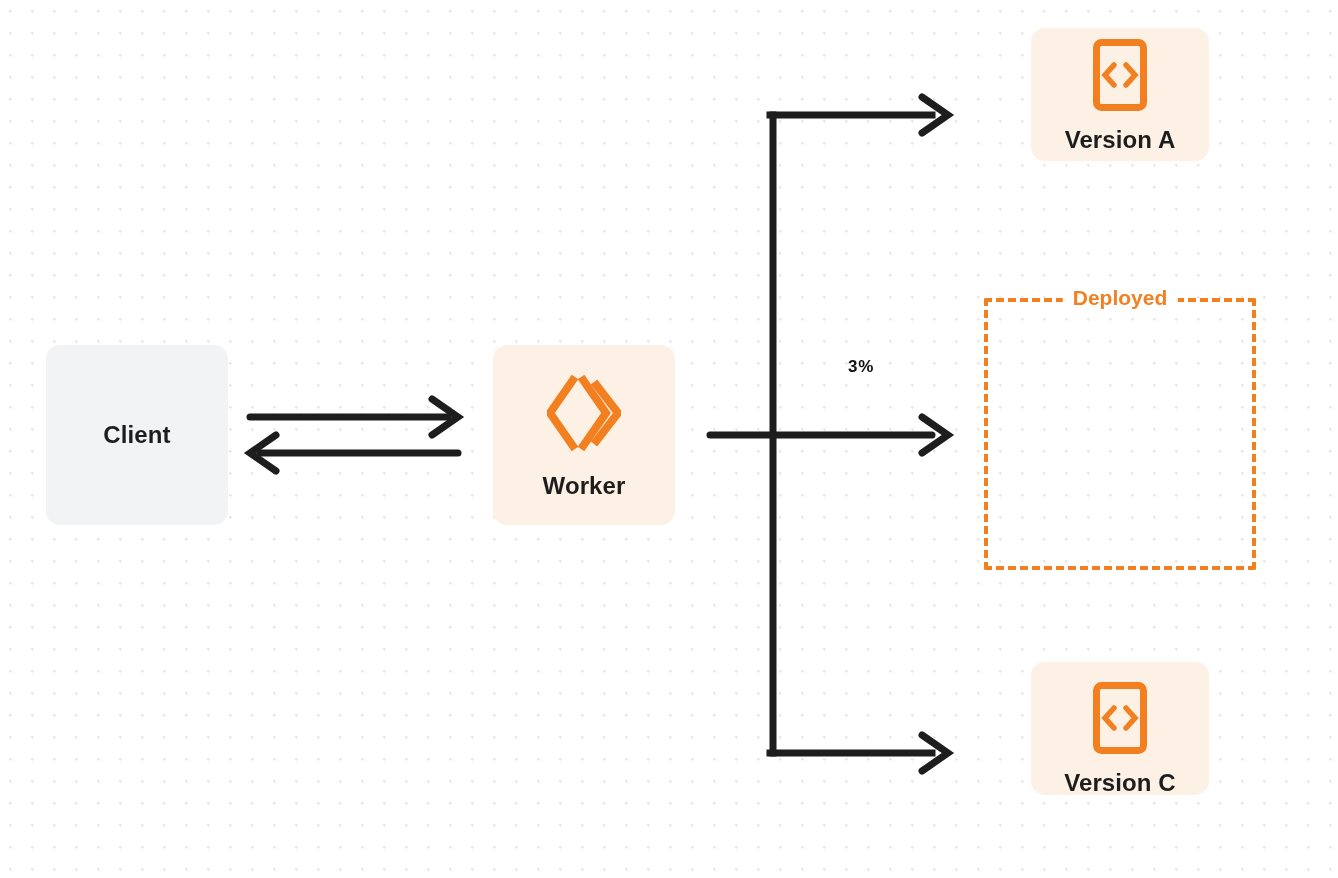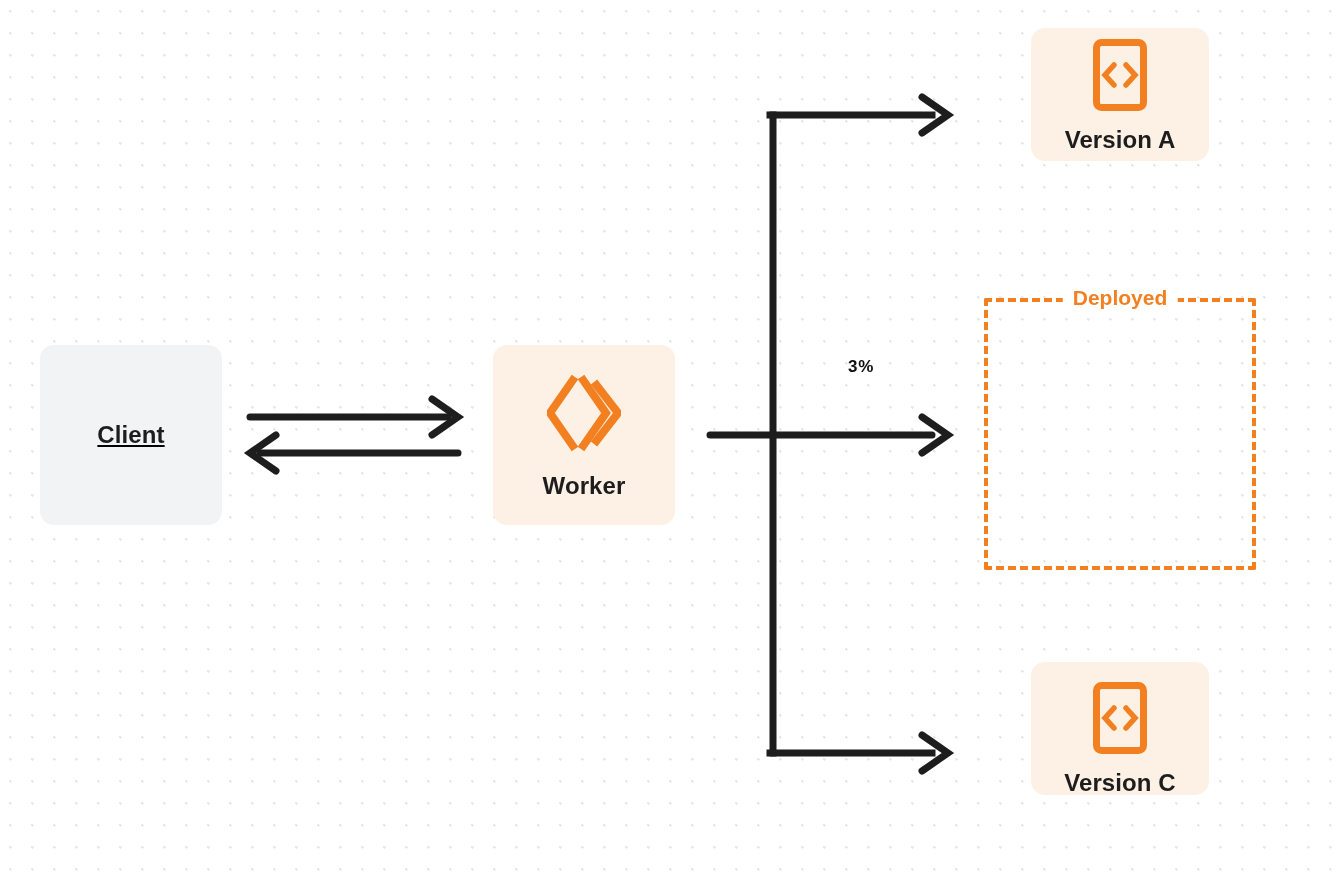--- a/index.html
+++ b/index.html
@@ -39,26 +39,25 @@
     font-size: 24px;
     font-weight: bold;
     color: #1d1d1d;
     letter-spacing: 0.1px;
     line-height: 1;
     white-space: nowrap;
   }
 
   
   #client-node {
-    left: 40px;
+    left: 46px;
     top: 345px;
     width: 182px;
     height: 180px;
     background: #f2f3f5;
-    text-decoration: underline;
   }
 
   
   #worker-node {
     left: 493px;
     top: 345px;
     width: 182px;
     height: 180px;
     background: #fdf1e6;
   }

